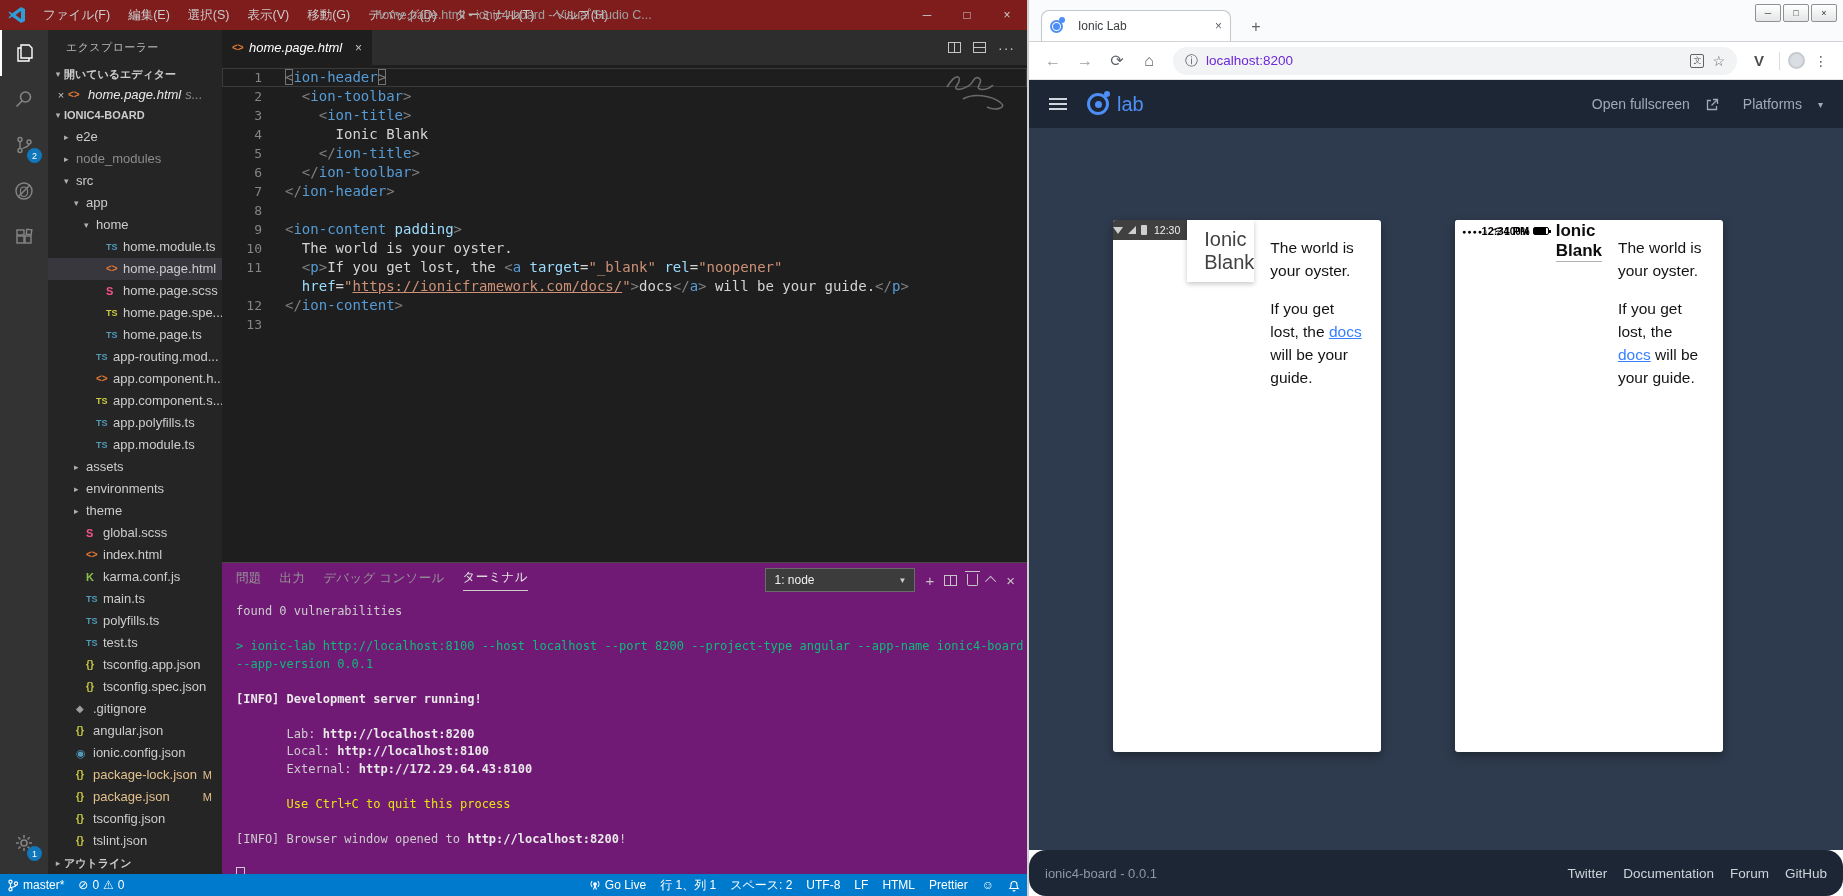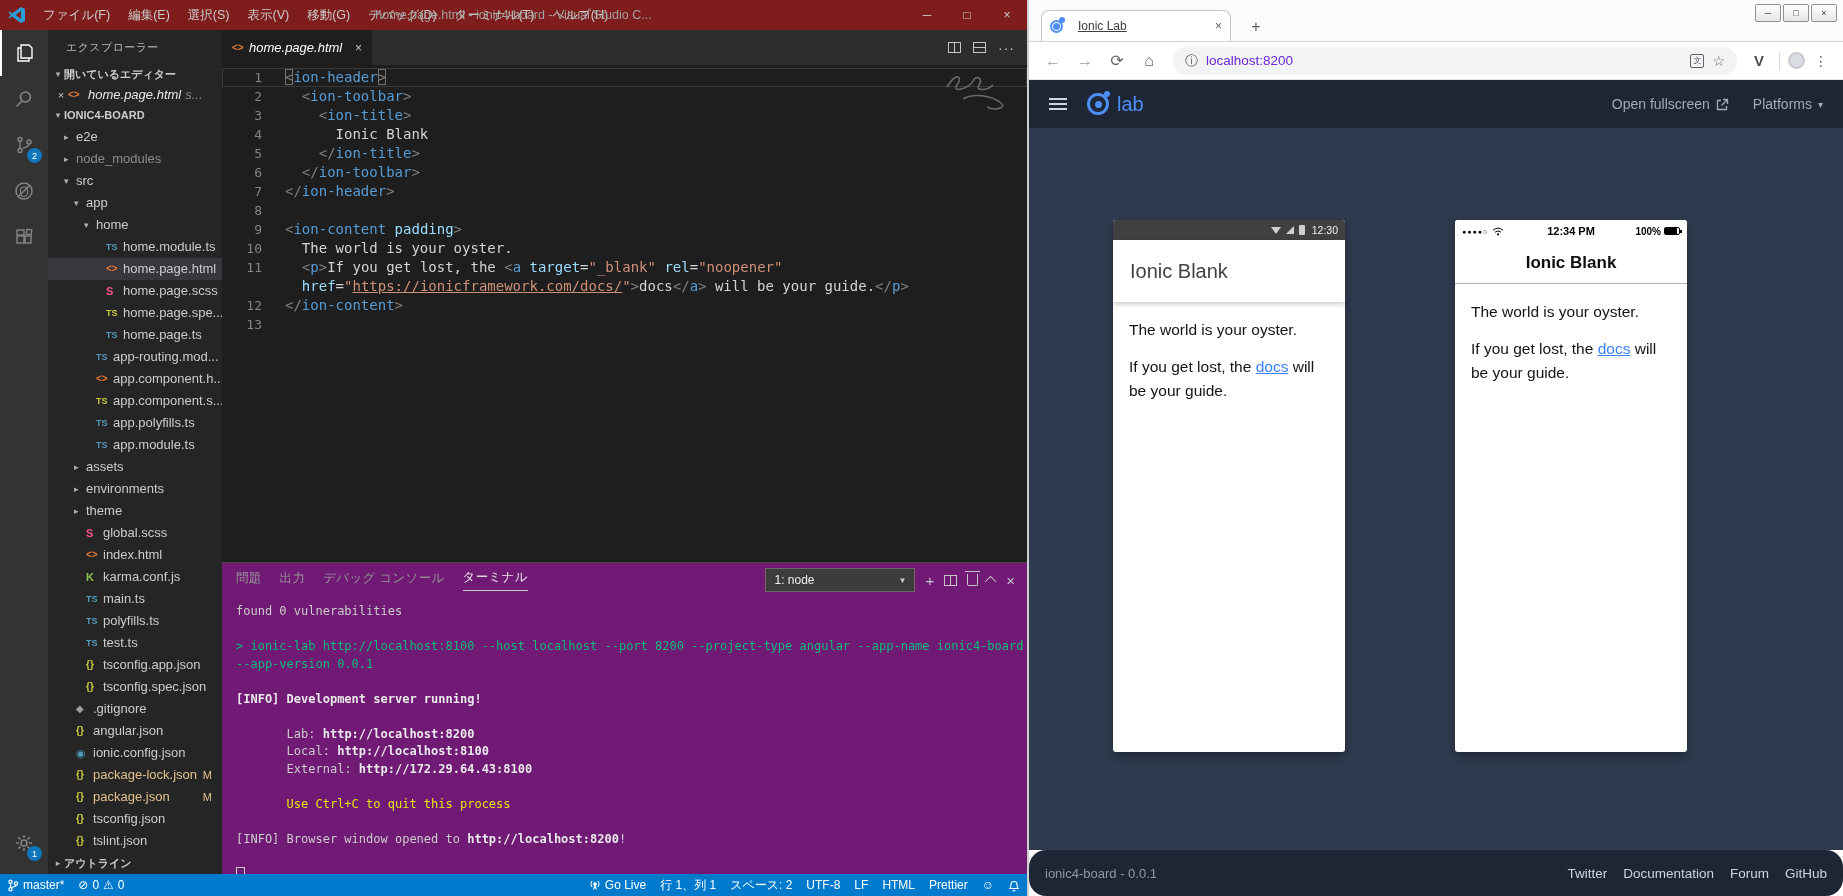--- a/index.html
+++ b/index.html
@@ -87,21 +87,21 @@
 
   .statusbar { position:absolute; left:0; right:0; bottom:0; height:22px; background:#007acc; color:#ffffff; display:flex; align-items:center; font-size:12px; }
   .sb-item { padding:0 7px; display:flex; align-items:center; gap:4px; white-space:nowrap; }
   .sb-left { display:flex; }
   .sb-right { margin-left:auto; display:flex; align-items:center; }
 
   
   .browser { position:absolute; left:1027px; top:0; width:816px; height:896px; background:#ffffff; border-left:2px solid #cfcfcf; display:flex; flex-direction:column; }
   .tabstrip { height:42px; background:#fafbfc; position:relative; border-bottom:1px solid #cfd2d6; }
   .btab { position:absolute; left:12px; bottom:0; width:190px; height:31px; background:#ffffff; border:1px solid #c3c6ca; border-bottom:none; border-radius:8px 8px 0 0; display:flex; align-items:center; padding:0 8px; }
-  .btab-title { font-size:12px; color:#3c4043; margin-left:7px;text-decoration:underline; }
+  .btab-title { font-size:12px; color:#3c4043; margin-left:7px; }
   .btab-close { margin-left:auto; color:#5f6368; font-size:12px; }
   .newtab { position:absolute; left:215px; bottom:5px; color:#5f6368; font-size:16px; width:24px; text-align:center; }
   .bwincontrols { position:absolute; right:6px; top:4px; display:flex; gap:2px; }
   .wbtn { width:26px; height:18px; border:1px solid #8f9193; background:linear-gradient(#ffffff,#e4e5e6); border-radius:2px; display:flex; align-items:center; justify-content:center; font-size:9px; color:#333; }
   .btoolbar { height:38px; background:#ffffff; border-bottom:1px solid #e2e4e7; display:flex; align-items:center; padding:0 10px; gap:4px; }
   .nav-ic { color:#5f6368; font-size:16px; width:28px; text-align:center; }
   .nav-ic.dim { color:#9aa0a6; }
   .omnibox { flex:1; height:28px; background:#f1f3f4; border-radius:14px; margin:0 6px; display:flex; align-items:center; padding:0 12px; gap:8px; }
   .ob-info { color:#5f6368; font-size:13px; }
   .ob-url { color:#6d28d9; font-size:13.5px; }
@@ -113,26 +113,26 @@
 
   .page { flex:1; display:flex; flex-direction:column; min-height:0; }
   .lab-header { height:48px; background:#1d2634; display:flex; align-items:center; padding:0 20px; flex:0 0 48px; }
   .hamburger { width:18px; display:flex; flex-direction:column; gap:3px; margin-right:20px; }
   .hamburger i { height:2px; background:#cfd6dd; display:block; }
   .ionic-logo { width:22px; height:22px; border:3px solid #4e8ef7; border-radius:50%; position:relative; margin-right:8px; }
   .ionic-logo:before { content:""; position:absolute; left:50%; top:50%; width:7px; height:7px; margin:-3.5px 0 0 -3.5px; background:#4e8ef7; border-radius:50%; }
   .ionic-logo:after { content:""; position:absolute; right:-4px; top:-5px; width:6px; height:6px; background:#4e8ef7; border-radius:50%; }
   .brand-lab { color:#4e8ef7; font-size:20px; }
   .lab-right { margin-left:auto; display:flex; align-items:center; gap:24px; color:#9fabb8; font-size:14px; }
-  .lab-link { display:flex; align-items:center; gap:6px; }
+  .lab-link { display:flex; align-items:center; gap:16px; }
   .ext-ic svg { display:block; }
   .caret-down { font-size:10px; }
 
   .lab-main { flex:1; background:#2e3b4e; position:relative; }
-  .phone { position:absolute; top:92px; width:232px; height:532px; background:#ffffff; border-radius:3px; box-shadow:0 4px 10px rgba(0,0,0,.35); overflow:hidden; display:flex; flex-direction:column; }
+  .phone { position:absolute; top:92px; width:268px; height:532px; background:#ffffff; border-radius:3px; box-shadow:0 4px 10px rgba(0,0,0,.35); overflow:hidden; display:flex; flex-direction:row; }
   .phone.md { left:84px; }
   .phone.ios { left:426px; }
   .md-status { height:20px; background:#404040; display:flex; align-items:center; justify-content:flex-end; gap:5px; padding-right:7px; }
   .md-wifi { width:0; height:0; border-left:5px solid transparent; border-right:5px solid transparent; border-top:7px solid rgba(255,255,255,.75); }
   .md-signal { width:0; height:0; border-left:8px solid transparent; border-bottom:8px solid rgba(255,255,255,.75); }
   .md-batt { width:6px; height:10px; background:rgba(255,255,255,.75); border-radius:1px; }
   .md-time { color:#f0f0f0; font-size:10.5px; margin-left:2px; }
   .md-header { height:62px; background:#fff; box-shadow:0 2px 5px rgba(0,0,0,.22); position:relative; z-index:2; display:flex; align-items:center; padding-left:17px; }
   .md-title { font-size:20px; color:#424242; }
   .ios-status { height:22px; background:#fff; display:flex; align-items:center; padding:0 7px; position:relative; }

